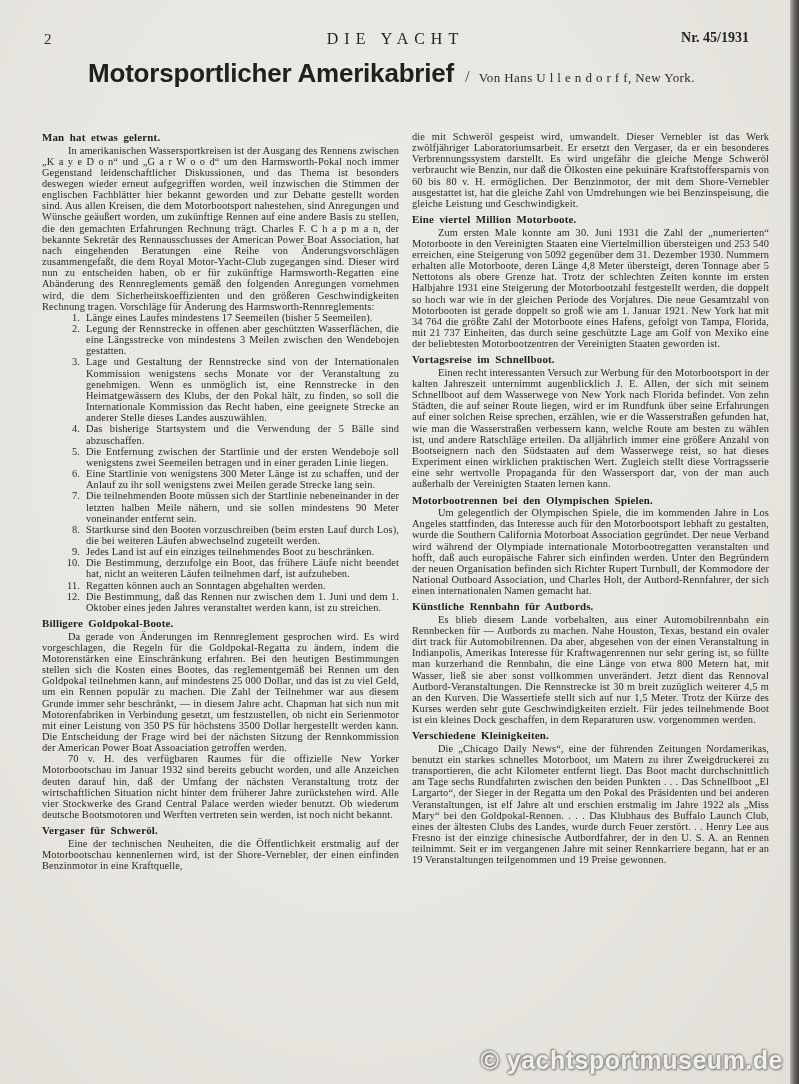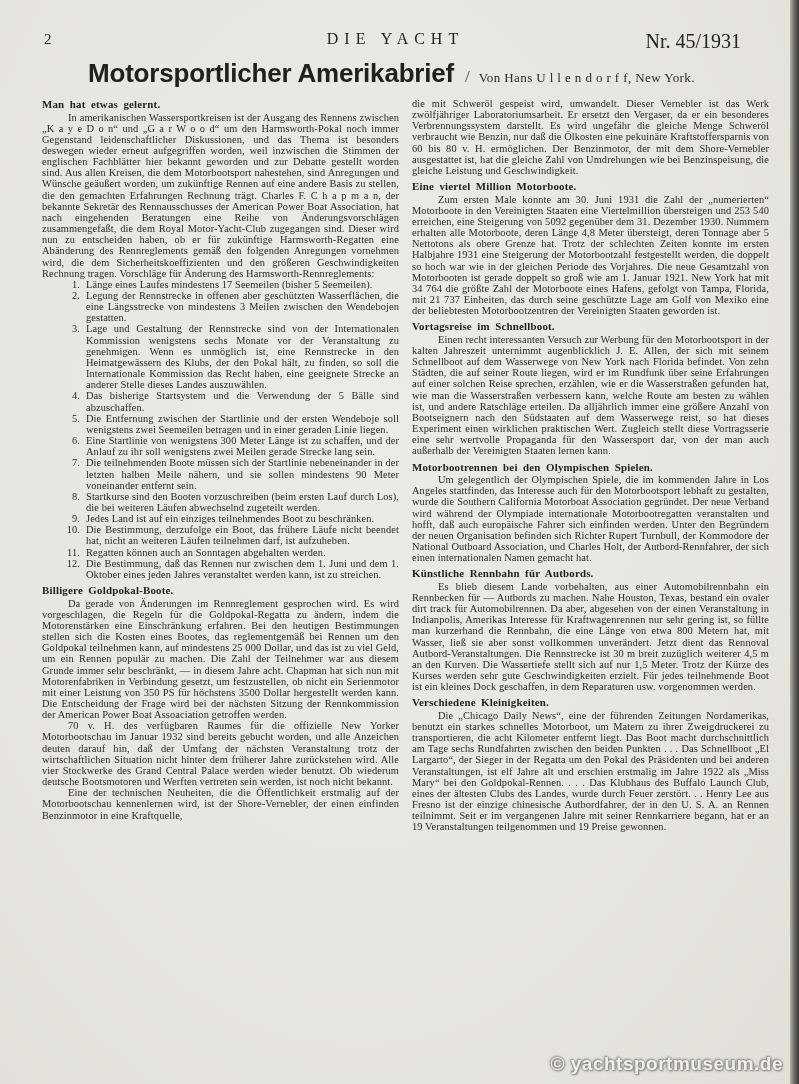--- a/index.html
+++ b/index.html
@@ -9,40 +9,40 @@
     font-family:"Liberation Serif", serif; color:#2b2923;
   }
   .edge-right {
     position:absolute; top:0; right:0; width:9px; height:100%;
     background:linear-gradient(to right,#b5b3ad 0%, #716f6a 45%, #3c3b37 100%);
   }
   .pghead { position:absolute; top:28px; left:42px; right:50px; height:22px; }
   .pagenum { position:absolute; left:2px; top:3px; font-size:15px; }
   .journal { position:absolute; left:50%; transform:translateX(-50%); top:2px;
              font-size:16px; letter-spacing:6px; color:#262420;text-align:center; }
-  .issue { position:absolute; right:8px; top:2px; font-size:20px; color:#262420; }
+  .issue { position:absolute; right:0; top:2px; font-size:14px; color:#262420;font-weight:bold; }
   .titleline { position:absolute; top:58px; left:88px; right:17px; white-space:nowrap; }
   .titleline h1 { display:inline; margin:0; font-family:"Liberation Sans", sans-serif;
     font-size:26px; font-weight:bold; letter-spacing:-0.2px; color:#21201d; }
   .slash { font-size:17px; margin:0 9px 0 11px; color:#45433e; }
   .byline { font-size:13px; letter-spacing:0.4px; color:#2e2c27; }
   .cols { position:absolute; top:98px; left:42px; display:flex; gap:13px; }
   .col { width:357px; font-size:10.4px; line-height:11.15px; text-align:justify;
-         letter-spacing:0.1px; hyphens:auto; -webkit-hyphens:auto; }
+         letter-spacing:0.1px; hyphens:auto;margin-top:33px; -webkit-hyphens:auto; }
   .col p { margin:0; }
   .col p.ind { text-indent:26px; }
   .col h2 { font-size:10.9px; line-height:12px; margin:4px 0 1.5px 0; font-weight:bold;
             word-spacing:2.5px; letter-spacing:0.2px; text-align:left; color:#201e19; }
   .col h2.first { margin-top:0; }
   .list { margin:0; }
   .li { position:relative; padding-left:44px; }
   .li .n { position:absolute; left:14px; top:0; width:24px; text-align:right; }
   .watermark {
     position:absolute; right:16px; bottom:9px;
-    font-family:"Liberation Sans", sans-serif; font-weight:bold; font-size:19px;
+    font-family:"Liberation Sans", sans-serif; font-weight:bold; font-size:25px;
     letter-spacing:0.5px; color:#f0efeb;
     text-shadow:0 0 1px #97958f, 0 0 3px #8b8984, 1px 1px 2px #7e7c77, -1px -1px 2px #8b8984;
   }
 </style>
 </head>
 <body>
 
 <div class="page">
   <div class="edge-right"></div>
 
@@ -71,20 +71,21 @@
         <div class="li"><span class="n">7.</span><span>Die teilnehmenden Boote müssen sich der Startlinie nebeneinander in der letzten halben Meile nähern, und sie sollen mindestens 90 Meter voneinander entfernt sein.</span></div>
         <div class="li"><span class="n">8.</span><span>Startkurse sind den Booten vorzuschreiben (beim ersten Lauf durch Los), die bei weiteren Läufen abwechselnd zugeteilt werden.</span></div>
         <div class="li"><span class="n">9.</span><span>Jedes Land ist auf ein einziges teilnehmendes Boot zu beschränken.</span></div>
         <div class="li"><span class="n">10.</span><span>Die Bestimmung, derzufolge ein Boot, das frühere Läufe nicht beendet hat, nicht an weiteren Läufen teilnehmen darf, ist aufzuheben.</span></div>
         <div class="li"><span class="n">11.</span><span>Regatten können auch an Sonntagen abgehalten werden.</span></div>
         <div class="li"><span class="n">12.</span><span>Die Bestimmung, daß das Rennen nur zwischen dem 1. Juni und dem 1. Oktober eines jeden Jahres veranstaltet werden kann, ist zu streichen.</span></div>
       </div>
       <h2>Billigere Goldpokal-Boote.</h2>
       <p class="ind">Da gerade von Änderungen im Rennreglement gesprochen wird. Es wird vorgeschlagen, die Regeln für die Goldpokal-Regatta zu ändern, indem die Motorenstärken eine Einschränkung erfahren. Bei den heutigen Bestimmungen stellen sich die Kosten eines Bootes, das reglementgemäß bei Rennen um den Goldpokal teilnehmen kann, auf mindestens 25&nbsp;000 Dollar, und das ist zu viel Geld, um ein Rennen populär zu machen. Die Zahl der Teilnehmer war aus diesem Grunde immer sehr beschränkt, — in diesem Jahre acht. Chapman hat sich nun mit Motorenfabriken in Verbindung gesetzt, um festzustellen, ob nicht ein Serienmotor mit einer Leistung von 350 PS für höchstens 3500 Dollar hergestellt werden kann. Die Entscheidung der Frage wird bei der nächsten Sitzung der Rennkommission der American Power Boat Assoaciation getroffen werden.</p>
       <p class="ind">70 v. H. des verfügbaren Raumes für die offizielle New Yorker Motorbootschau im Januar 1932 sind bereits gebucht worden, und alle Anzeichen deuten darauf hin, daß der Umfang der nächsten Veranstaltung trotz der wirtschaftlichen Situation nicht hinter dem früherer Jahre zurückstehen wird. Alle vier Stockwerke des Grand Central Palace werden wieder benutzt. Ob wiederum deutsche Bootsmotoren und Werften vertreten sein werden, ist noch nicht bekannt.</p>
+      <h2>Vergaser für Schweröl.</h2>
       <p class="ind">Eine der technischen Neuheiten, die die Öffentlichkeit erstmalig auf der Motorbootschau kennenlernen wird, ist der Shore-Vernebler, der einen einfinden Benzinmotor in eine Kraftquelle,</p>
     </div>
 
     <div class="col">
       <p>die mit Schweröl gespeist wird, umwandelt. Dieser Vernebler ist das Werk zwölfjähriger Laboratoriumsarbeit. Er ersetzt den Vergaser, da er ein besonderes Verbrennungssystem darstellt. Es wird ungefähr die gleiche Menge Schweröl verbraucht wie Benzin, nur daß die Ölkosten eine pekuinäre Kraftstoffersparnis von 60 bis 80 v. H. ermöglichen. Der Benzinmotor, der mit dem Shore-Vernebler ausgestattet ist, hat die gleiche Zahl von Umdrehungen wie bei Benzinspeisung, die gleiche Leistung und Geschwindigkeit.</p>
       <h2>Eine viertel Million Motorboote.</h2>
       <p class="ind">Zum ersten Male konnte am 30. Juni 1931 die Zahl der „numerierten“ Motorboote in den Vereinigten Staaten eine Viertelmillion übersteigen und 253&nbsp;540 erreichen, eine Steigerung von 5092 gegenüber dem 31. Dezember 1930. Nummern erhalten alle Motorboote, deren Länge 4,8 Meter übersteigt, deren Tonnage aber 5 Nettotons als obere Grenze hat. Trotz der schlechten Zeiten konnte im ersten Halbjahre 1931 eine Steigerung der Motorbootzahl festgestellt werden, die doppelt so hoch war wie in der gleichen Periode des Vorjahres. Die neue Gesamtzahl von Motorbooten ist gerade doppelt so groß wie am 1. Januar 1921. New York hat mit 34&nbsp;764 die größte Zahl der Motorboote eines Hafens, gefolgt von Tampa, Florida, mit 21&nbsp;737 Einheiten, das durch seine geschützte Lage am Golf von Mexiko eine der beliebtesten Motorbootzentren der Vereinigten Staaten geworden ist.</p>
       <h2>Vortagsreise im Schnellboot.</h2>
       <p class="ind">Einen recht interessanten Versuch zur Werbung für den Motorbootsport in der kalten Jahreszeit unternimmt augenblicklich J. E. Allen, der sich mit seinem Schnellboot auf dem Wasserwege von New York nach Florida befindet. Von zehn Städten, die auf seiner Route liegen, wird er im Rundfunk über seine Erfahrungen auf einer solchen Reise sprechen, erzählen, wie er die Wasserstraßen gefunden hat, wie man die Wasserstraßen verbessern kann, welche Route am besten zu wählen ist, und andere Ratschläge erteilen. Da alljährlich immer eine größere Anzahl von Bootseignern nach den Südstaaten auf dem Wasserwege reist, so hat dieses Experiment einen wirklichen praktischen Wert. Zugleich stellt diese Vortragsserie eine sehr wertvolle Propaganda für den Wassersport dar, von der man auch außerhalb der Vereinigten Staaten lernen kann.</p>
       <h2>Motorbootrennen bei den Olympischen Spielen.</h2>

